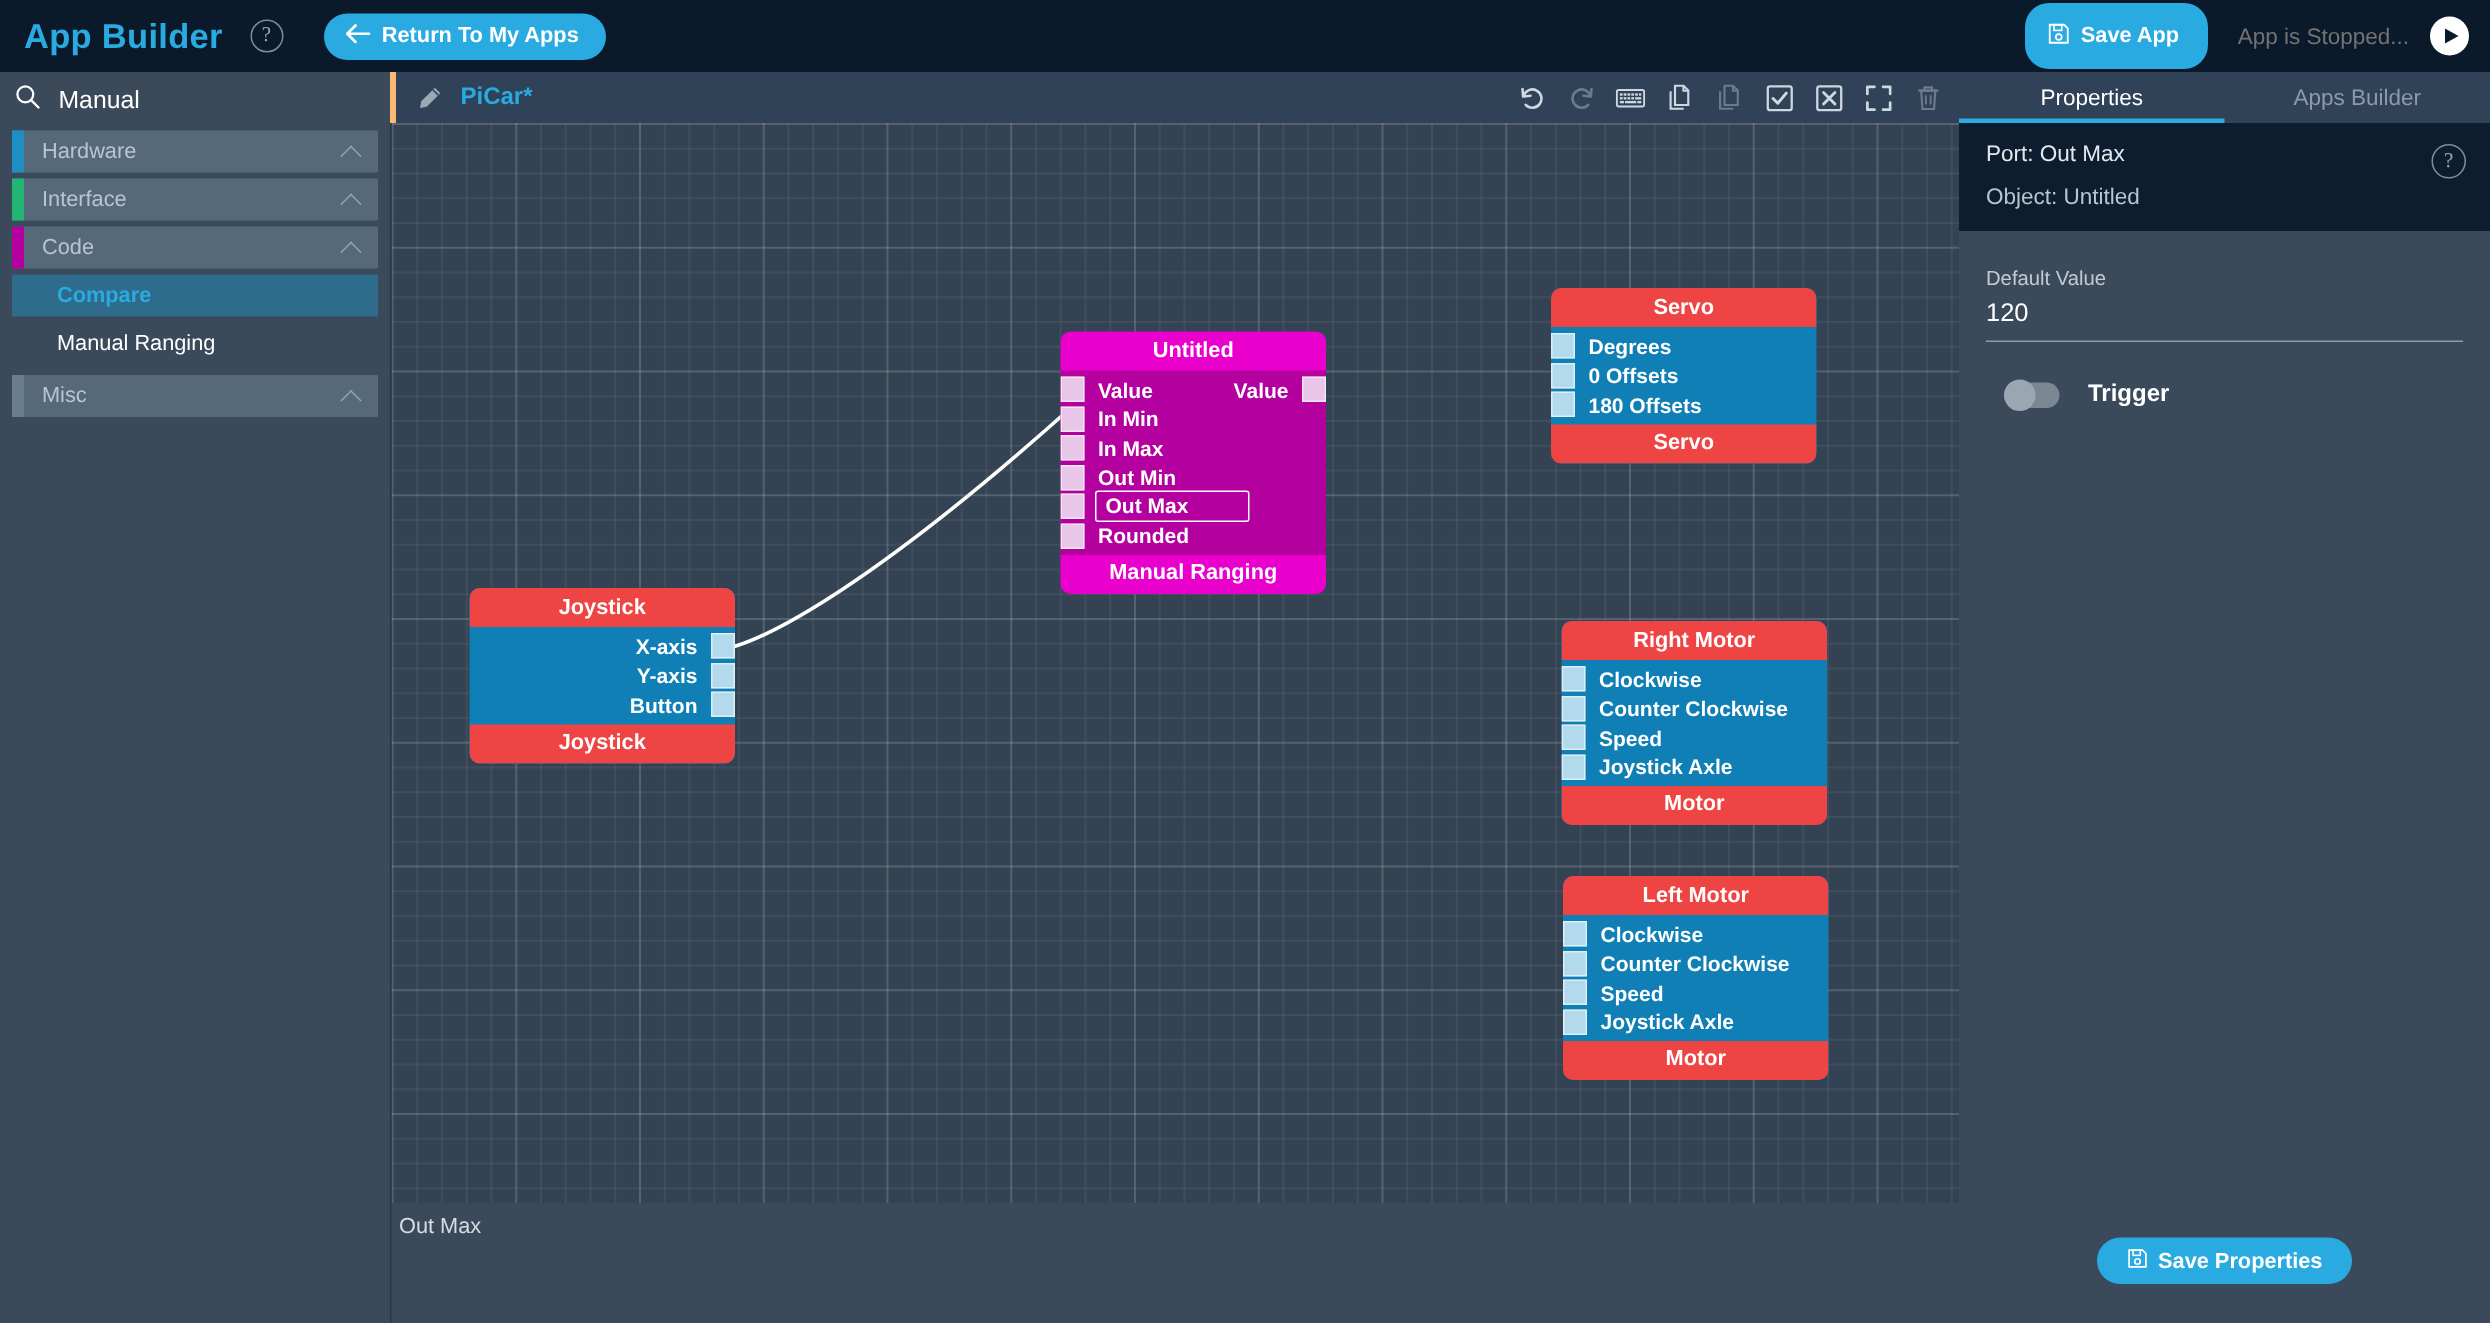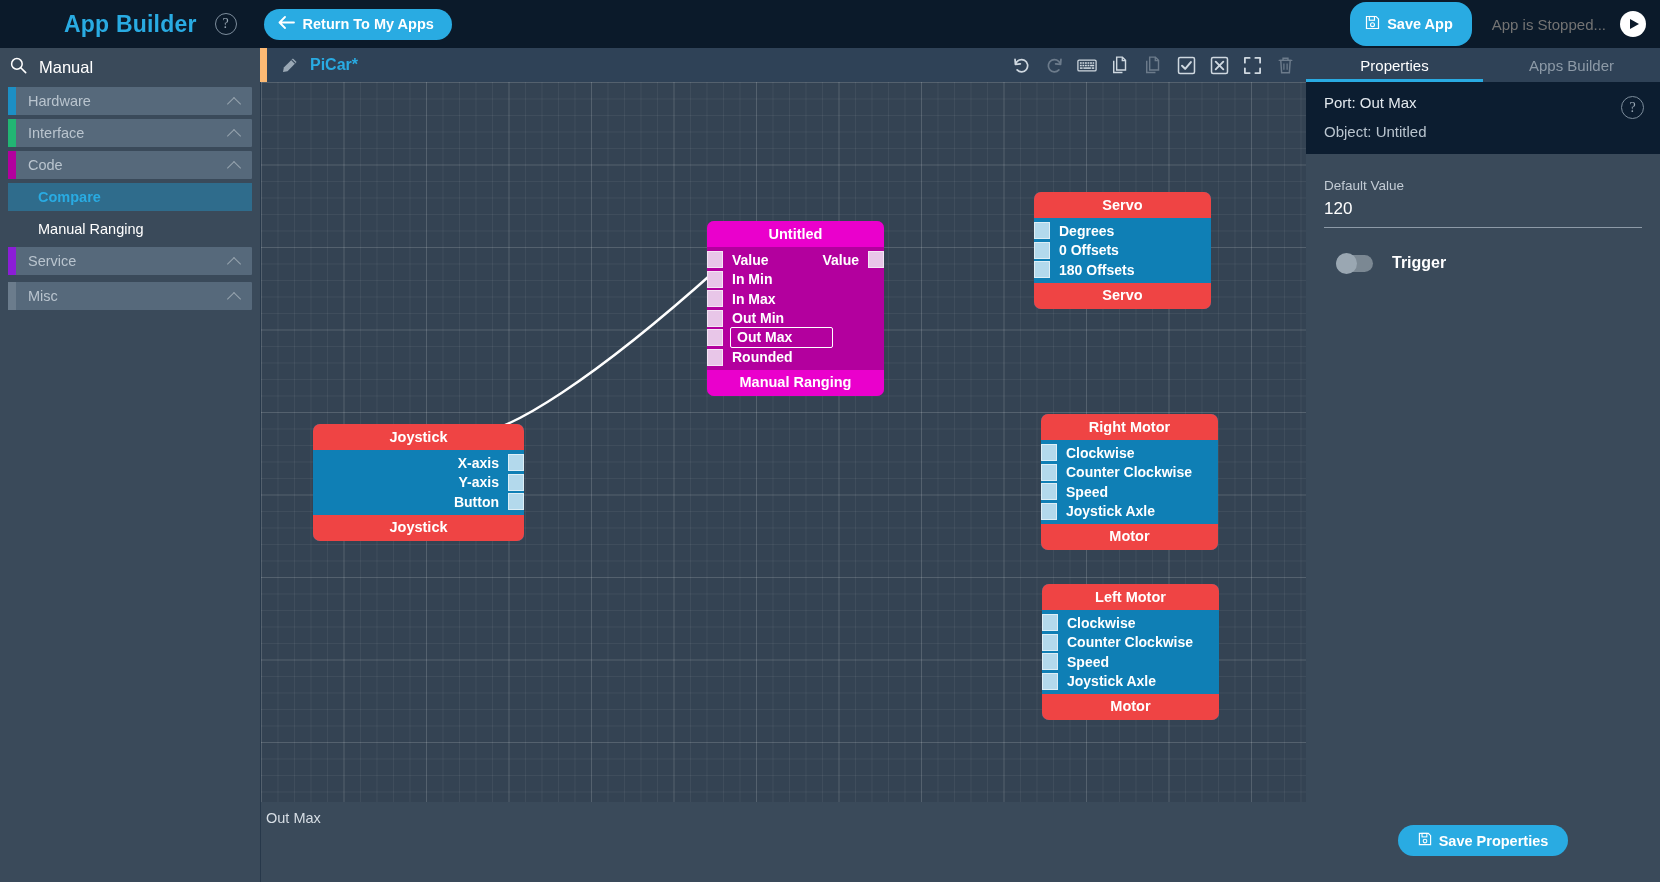--- a/index.html
+++ b/index.html
@@ -7,21 +7,21 @@
     width: 1660px; height: 882px;
     background: #0c1a2b;
     font-family: "Liberation Sans", sans-serif;
     overflow: hidden;
   }
   #app { position: relative; width: 1660px; height: 882px; }
 
   
   .topbar {
     position: absolute; left: 0; top: 0; width: 1660px; height: 48px;
-    background: #0b1a2a; display: flex; align-items: center; padding-left: 48px;
+    background: #0b1a2a; display: flex; align-items: center;
   }
   .brand {
     color: #29abe2; font-size: 23px; font-weight: bold; margin-left: 16px;
     letter-spacing: .2px;
   }
   .help-circle {
     width: 22px; height: 22px; border-radius: 50%;
     border: 1.6px solid #7d8d9c; color: #9aa8b5;
     font-size: 14px; display: flex; align-items: center; justify-content: center;
     margin-left: 18px; font-family: "Liberation Serif", serif;
@@ -84,21 +84,21 @@
     height: 28px; margin: 4px 8px 0 14px; display: flex; align-items: center;
     padding-left: 24px; font-size: 14.5px; cursor: pointer;
   }
   .subitem.selected { background: #2f6c8c; color: #29abe2; font-weight: bold; margin-left: 8px; padding-left: 30px;}
   .subitem.normal { color: #ffffff; }
 
   
   .canvas-header {
     position: absolute; left: 260px; top: 48px; width: 1046px; height: 34px;
     background: #2f4257; display: flex; align-items: center;
-    border-left: 7px solid #fdba74;
+    border-left: 4px solid #fdba74;
   }
   .pencil-icon { margin-left: 14px; display: flex; align-items: center; }
   .canvas-title {
     color: #29abe2; font-size: 16px; font-weight: bold; margin-left: 12px;
   }
   .tools { margin-left: auto; display: flex; align-items: center; gap: 11px; padding-right: 10px; }
   .tool { width: 22px; height: 22px; display: flex; align-items: center; justify-content: center; cursor: pointer; }
   .tool.dim { opacity: .38; }
 
   
@@ -269,25 +269,20 @@
       <div class="chev"></div>
     </div>
 
     <div class="subitem selected">
       <span>Compare</span>
     </div>
     <div class="subitem normal">
       <span>Manual Ranging</span>
     </div>
 
-    <div class="cat">
-      <div class="accent" style="background:#8b1ed6"></div>
-      <div class="cat-label">Service</div>
-      <div class="chev"></div>
-    </div>
 
     <div class="cat" style="margin-top:7px">
       <div class="accent" style="background:#6b7c8c"></div>
       <div class="cat-label">Misc</div>
       <div class="chev"></div>
     </div>
   </div>
 
   <div class="canvas-header">
     <span class="pencil-icon">
@@ -422,21 +417,21 @@
             <div class="port-row" style="justify-content: flex-start;">
               <div style="display: flex; align-items: center;">
                 <div class="port-sq"></div>
                 <div class="port-label">Rounded</div>
               </div>
               <div style="display: flex; align-items: center;"></div>
             </div>
           </div>
           <div class="node-foot">Manual Ranging</div>
         </div>
-        <div class="node blue" style="left: 52px; top: 310px; width: 211px; margin-top: 32px;">
+        <div class="node blue" style="left: 52px; top: 310px; width: 177px;">
           <div class="node-title">Joystick</div>
           <div class="node-body">
             <div class="out-row">
               <div class="port-label">X-axis</div>
               <div class="port-sq"></div>
             </div>
             <div class="out-row">
               <div class="port-label">Y-axis</div>
               <div class="port-sq"></div>
             </div>

